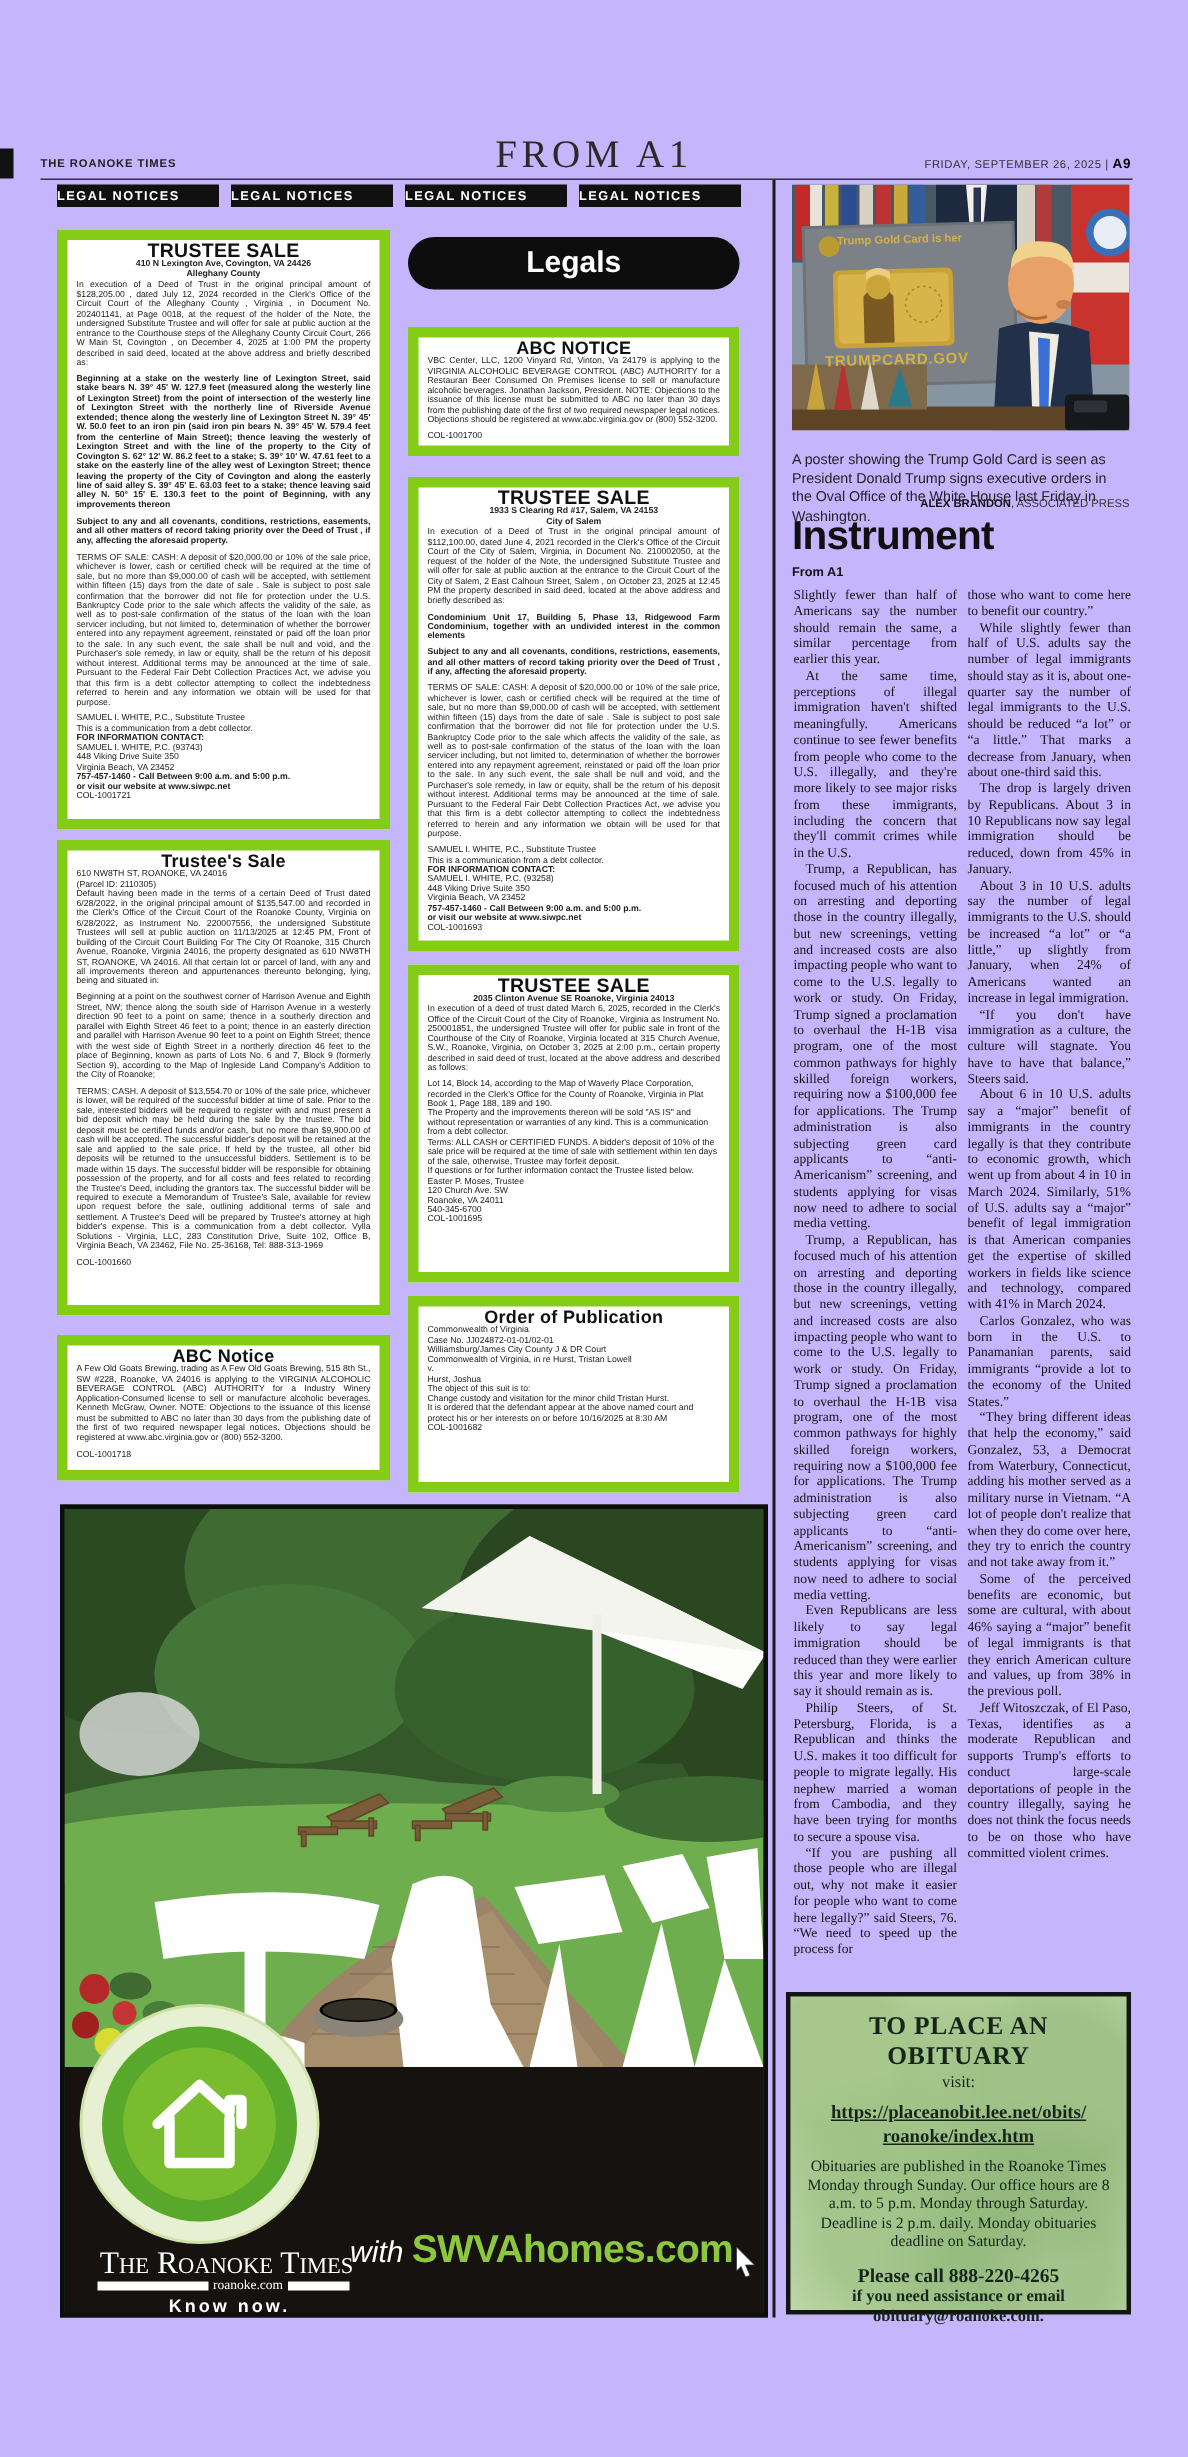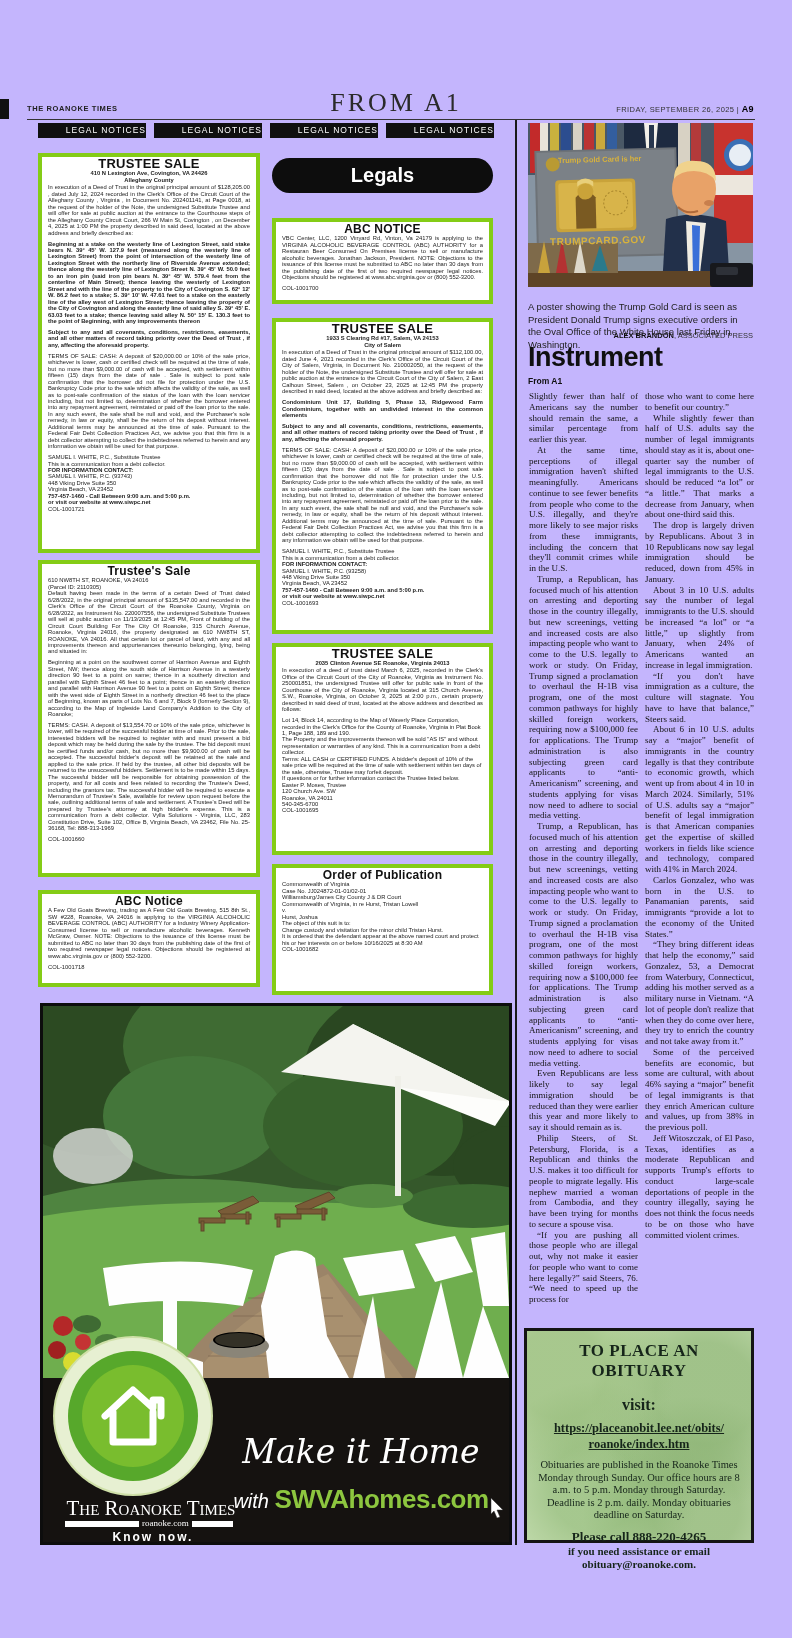--- a/index.html
+++ b/index.html
@@ -7,23 +7,23 @@
   .page{position:relative;width:792px;height:1638px;background:#c4b5fd;font-family:"Liberation Sans",sans-serif;color:#1a1a1a;overflow:hidden;margin:0 auto;}
   .abs{position:absolute;}
   
   .corner-mark{left:0;top:99px;width:9px;height:20px;background:#111;}
   .brand{left:27px;top:104px;font-size:7.5px;font-weight:bold;letter-spacing:.6px;color:#222;}
   .pagetitle{left:0;top:88px;width:792px;text-align:center;font-family:"Liberation Serif",serif;font-size:26px;letter-spacing:3px;color:#2a2a2a;}
   .dateline{right:38px;top:104px;font-size:7.5px;letter-spacing:.4px;color:#333;}
   .dateline b{font-size:9px;color:#000;}
   .headrule{left:27px;top:119px;width:728px;height:1px;background:#333;}
   
-  .bar{top:123px;width:108px;height:15px;background:#101010;color:#fff;font-size:8.5px;font-weight:normal;letter-spacing:1px;text-align:right;line-height:15px;}
-  
-  .notice{background:#fff;border:4px solid #84cc16;padding:3px 6px 2px;font-size:5.8px;line-height:6.45px;text-align:justify;overflow:hidden;color:#222;}
+  .bar{top:123px;width:108px;height:15px;background:#101010;color:#fff;font-size:8.5px;font-weight:bold;letter-spacing:1px;text-align:left;line-height:15px;}
+  
+  .notice{background:#fff;border:7px solid #84cc16;padding:3px 6px 2px;font-size:5.8px;line-height:6.45px;text-align:justify;overflow:hidden;color:#222;}
   .notice h3{margin:1px 0 3px;text-align:center;font-size:13px;letter-spacing:.2px;color:#111;}
   .notice h3.sm{font-size:12px;}
   .notice .addr div{font-weight:bold;text-align:center;line-height:7px;}
   .notice .body p{margin:0 0 4.5px;}
   .notice .body p.ln{margin:0;text-align:left;}
   .notice .body p.b{font-weight:bold;}
   .c1{left:38px;width:222px;}
   .c2{left:272px;width:221px;}
   .pill{left:272px;top:158px;width:221px;height:35px;background:#0d0d0d;border-radius:18px;color:#fff;text-align:center;font-size:20px;font-weight:bold;line-height:34px;}
   .divider{left:515px;top:120px;width:2px;height:1425px;background:#1a1a1a;}
@@ -56,21 +56,21 @@
   .adtag{position:absolute;left:40px;top:524px;width:140px;text-align:center;color:#fff;font-weight:bold;font-size:12px;letter-spacing:2px;}
   
   .obit{left:524px;top:1328px;width:230px;height:215px;border:3px solid #141414;padding:10px 8px;text-align:center;font-family:"Liberation Serif",serif;color:#16251a;
     background:
       radial-gradient(circle at 15% 20%, rgba(140,180,110,.55) 0 18%, transparent 45%),
       radial-gradient(circle at 80% 30%, rgba(120,165,95,.5) 0 22%, transparent 50%),
       radial-gradient(circle at 30% 75%, rgba(130,175,105,.5) 0 20%, transparent 48%),
       radial-gradient(circle at 75% 85%, rgba(115,160,90,.45) 0 18%, transparent 46%),
       #c9e0b4;}
   .obit .t{font-size:17px;font-weight:bold;letter-spacing:.5px;}
-  .obit .v{font-size:16px;font-weight:bold;margin-top:15px;}
+  .obit .v{font-size:11px;font-weight:normal;margin-top:1px;}
   .obit .u{font-size:12.5px;font-weight:bold;text-decoration:underline;margin-top:6px;line-height:16px;}
   .obit .p{font-size:10.5px;line-height:12.5px;margin-top:7px;}
   .obit .call{font-size:13px;font-weight:bold;margin-top:7px;}
   .obit .asst{font-size:11px;font-weight:bold;line-height:13px;}
   
   .posterline{position:absolute;color:#d8b23c;font-weight:bold;}
 </style>
 </head>
 <body>
 
@@ -347,21 +347,20 @@
       </g>
     </svg>
     <div class="adband"></div>
     <div class="adlogo">
       <div class="r2"></div>
         <div class="r3"></div>
       <svg width="156" height="156" viewBox="0 0 156 156" style="position:absolute;left:0;top:0">
         <path d="M50 78 L78 52 L98 70 L98 62 L106 62 L106 78 M58 74 L58 104 L98 104 L98 74" fill="none" stroke="#fff" stroke-width="7" stroke-linecap="round" stroke-linejoin="round"></path>
       </svg>
     </div>
-    <div class="adscript">Make it Home</div>
     <div class="adwith"><span>with </span><b style="color:#8dc63f">SWVAhomes.com</b></div>
     <svg width="16" height="20" viewBox="0 0 16 20" style="position:absolute;left:446px;top:492px">
         <path d="M2 0 L14 12 L8 12 L11 19 L8 20 L5 13 L2 16 Z" fill="#fff" stroke="#333" stroke-width=".5"></path>
       </svg>
     <div class="adpaper">The Roanoke Times</div>
     <div class="adpaperbar"></div>
     <div class="adpapersite">roanoke.com</div>
     <div class="adtag">Know now.</div>
   </div>
 

